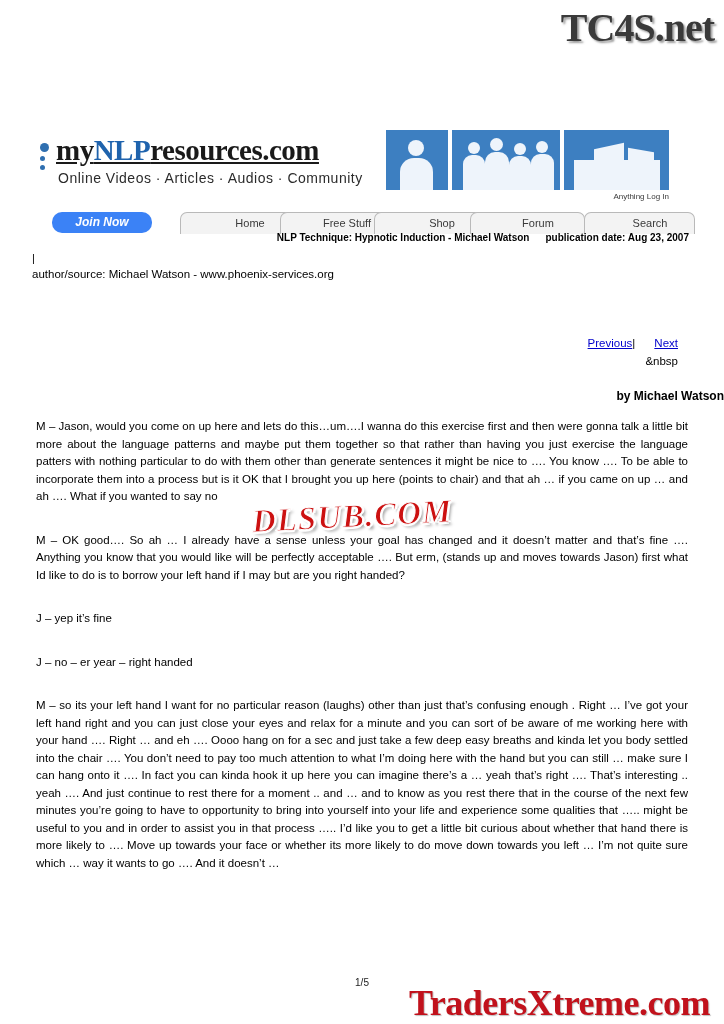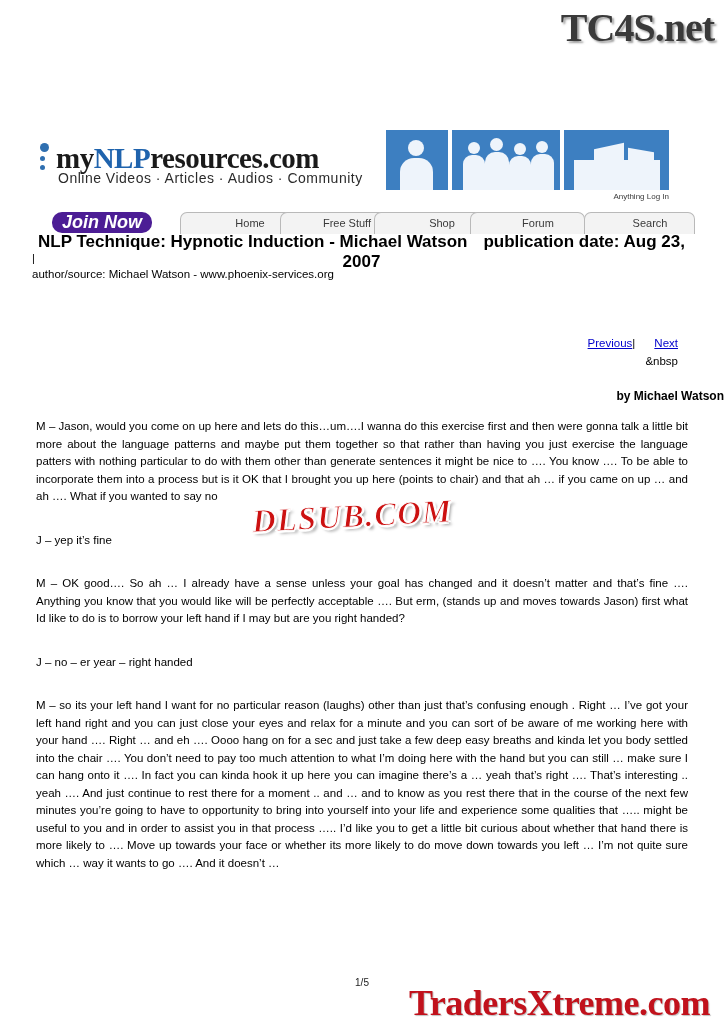--- a/index.html
+++ b/index.html
@@ -60,27 +60,28 @@
     margin-bottom: 4px;
   }
   .logo-dots i.big {
     width: 9px;
     height: 9px;
     background: #2f6fb0;
   }
   .logo-main {
     position: absolute;
     left: 22px;
-    top: 12px;
+    top: 4px;
     font-family: "Liberation Serif", serif;
     font-size: 29px;
     font-weight: bold;
     color: #1a1a1a;
     letter-spacing: -0.5px;
     white-space: nowrap;
+    text-decoration: underline;
   }
   .logo-main .blue { color: #1f63ad; }
   .logo-sub {
     position: absolute;
     left: 24px;
     top: 40px;
     font-size: 14px;
     color: #2b2b2b;
     letter-spacing: 0.5px;
     white-space: nowrap;
@@ -117,24 +118,24 @@
     top: 82px;
     height: 23px;
     width: 604px;
   }
   .joinnow {
     position: absolute;
     left: 18px;
     top: 0;
     width: 100px;
     height: 21px;
-    background: #4c1d95;
+    background: #3b82f6;
     border-radius: 10px;
     color: #ffffff;
-    font-size: 18px;
+    font-size: 12px;
     font-weight: bold;
     font-style: italic;
     text-align: center;
     line-height: 21px;
   }
   .tab {
     position: absolute;
     top: 0;
     height: 21px;
     background: #f3f3f3;
@@ -152,22 +153,22 @@
   .tab.t2 { left: 340px; width: 92px; }
   .tab.t3 { left: 436px; width: 92px; }
   .tab.t4 { left: 532px; width: 88px; margin-left: 18px; }
 
   
   .article-title {
     position: absolute;
     left: 34px;
     top: 232px;
     width: 655px;
-    text-align: center;
-    font-size: 17px;
+    text-align: right;
+    font-size: 10px;
     font-weight: bold;
   }
   .article-title .pubdate {
     font-weight: bold;
     margin-left: 16px;
   }
   .pipe-line {
     position: absolute;
     left: 32px;
     top: 252px;
@@ -334,22 +335,22 @@
 
 <div class="prevnext">
   <a>Previous</a><span class="sep">|</span><a>Next</a>
 </div>
 <div class="nbsp">&amp;nbsp</div>
 
 <div class="byline">by Michael Watson</div>
 
 <div class="content">
   <p>M – Jason, would you come on up here and lets do this…um….I wanna do this exercise first and then were gonna talk a little bit more about the language patterns and maybe put them together so that rather than having you just exercise the language patters with nothing particular to do with them other than generate sentences it might be nice to …. You know …. To be able to incorporate them into a process but is it OK that I brought you up here (points to chair) and that ah … if you came on up … and ah …. What if you wanted to say no</p>
+  <p>M – OK good…. So ah … I already have a sense unless your goal has changed and it doesn’t matter and that’s fine …. Anything you know that you would like will be perfectly acceptable …. But erm, (stands up and moves towards Jason) first what Id like to do is to borrow your left hand if I may but are you right handed?</p>
   <p>J – yep it’s fine</p>
-  <p>M – OK good…. So ah … I already have a sense unless your goal has changed and it doesn’t matter and that’s fine …. Anything you know that you would like will be perfectly acceptable …. But erm, (stands up and moves towards Jason) first what Id like to do is to borrow your left hand if I may but are you right handed?</p>
   <p>J – no – er year – right handed</p>
   <p>M – so its your left hand I want for no particular reason (laughs) other than just that’s confusing enough . Right … I’ve got your left hand right and you can just close your eyes and relax for a minute and you can sort of be aware of me working here with your hand …. Right … and eh …. Oooo hang on for a sec and just take a few deep easy breaths and kinda let you body settled into the chair …. You don’t need to pay too much attention to what I’m doing here with the hand but you can still … make sure I can hang onto it …. In fact you can kinda hook it up here you can imagine there’s a … yeah that’s right …. That’s interesting .. yeah …. And just continue to rest there for a moment .. and … and to know as you rest there that in the course of the next few minutes you’re going to have to opportunity to bring into yourself into your life and experience some qualities that ….. might be useful to you and in order to assist you in that process ….. I’d like you to get a little bit curious about whether that hand there is more likely to …. Move up towards your face or whether its more likely to do move down towards you left … I’m not quite sure which … way it wants to go …. And it doesn’t …</p>
 </div>
 
 <div class="dlsub">
   <div class="txt">DLSUB.COM</div>
 </div>
 
 <div class="page-num">1/5</div>
 <div class="traders">TradersXtreme.com</div>

